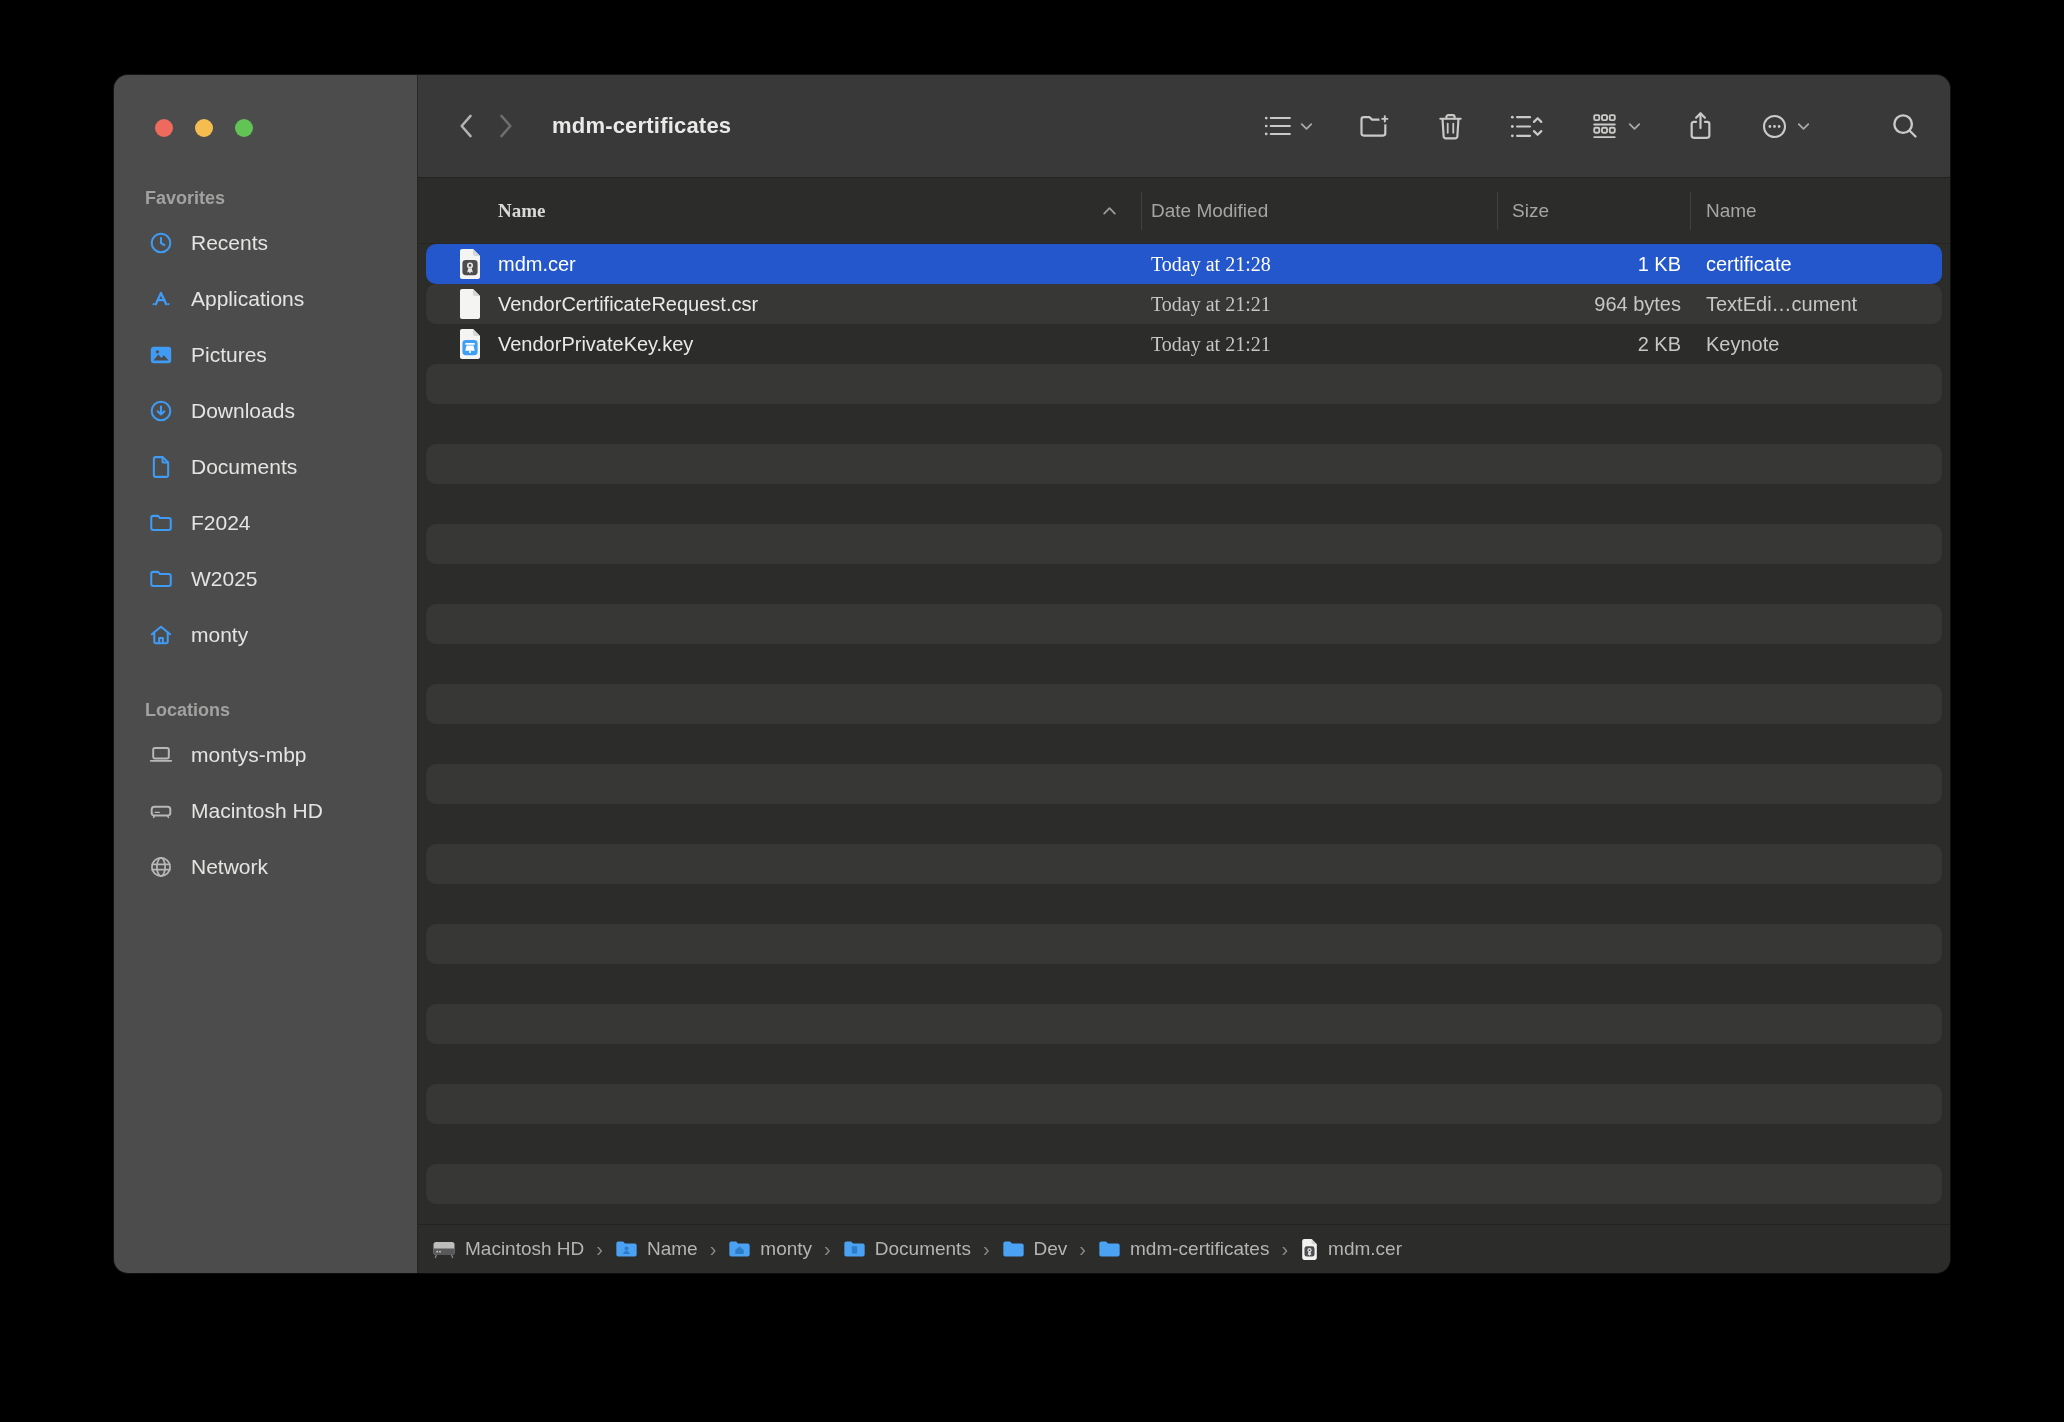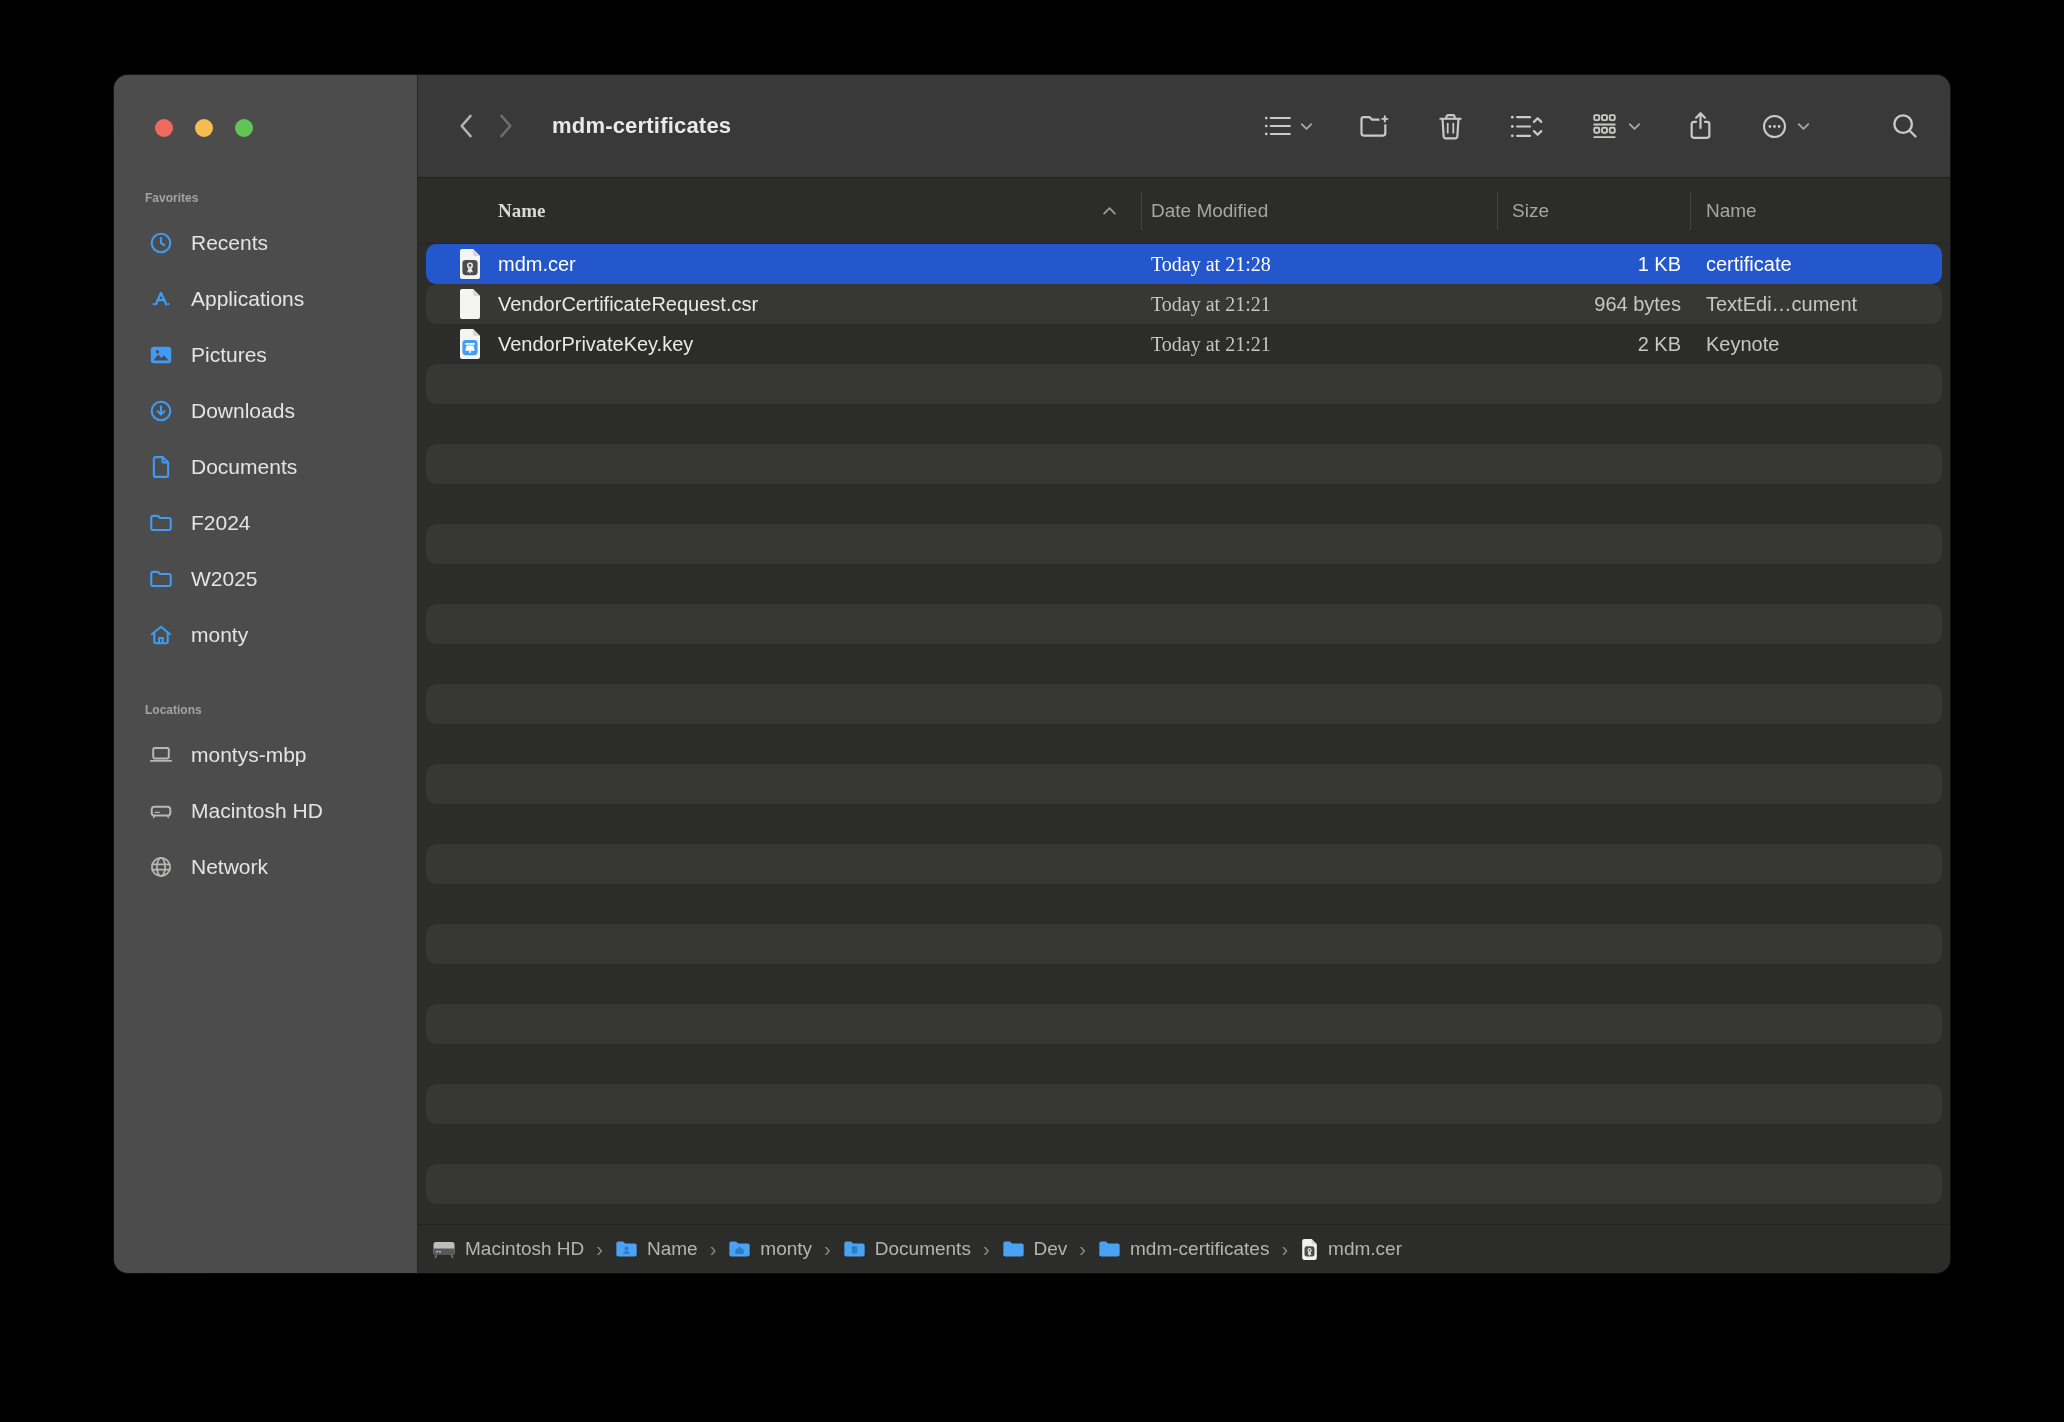--- a/index.html
+++ b/index.html
@@ -42,21 +42,21 @@
     width:303px;flex:0 0 303px;background:var(--sidebar);
     display:flex;flex-direction:column;
   }
   .traffic{display:flex;gap:22px;padding:44px 0 0 41px;height:106px;}
   .light{width:18px;height:18px;border-radius:50%;}
   .light.red{background:var(--tl-red,#ee6a5f);}
   .light.yellow{background:var(--tl-yellow,#f5bd4f);}
   .light.green{background:var(--tl-green,#61c455);}
   .side-label{
     padding-left:31px;height:34px;line-height:34px;
-    font-size:12px;font-weight:700;color:var(--t-sidehead);
+    font-size:18px;font-weight:700;color:var(--t-sidehead);
   }
   .side-label.locations{margin-top:30px;}
   .side-item{
     height:56px;display:flex;align-items:center;padding-left:33px;
     color:var(--t-side);font-size:21px;cursor:default;
   }
   .side-item .sicon{width:28px;height:28px;flex:0 0 28px;margin-right:16px;display:flex;align-items:center;justify-content:center;}
   .sicon svg{width:26px;height:26px;display:block;}
   .sicon.blue{color:var(--icon-blue);}
   .sicon.gray{color:var(--icon-gray);}

